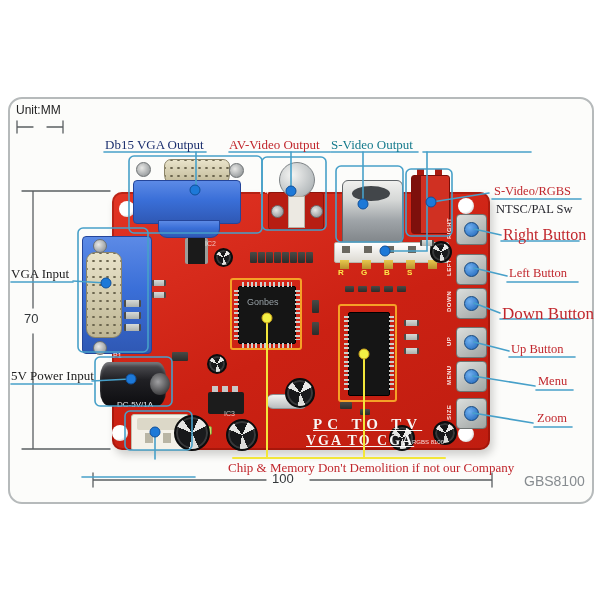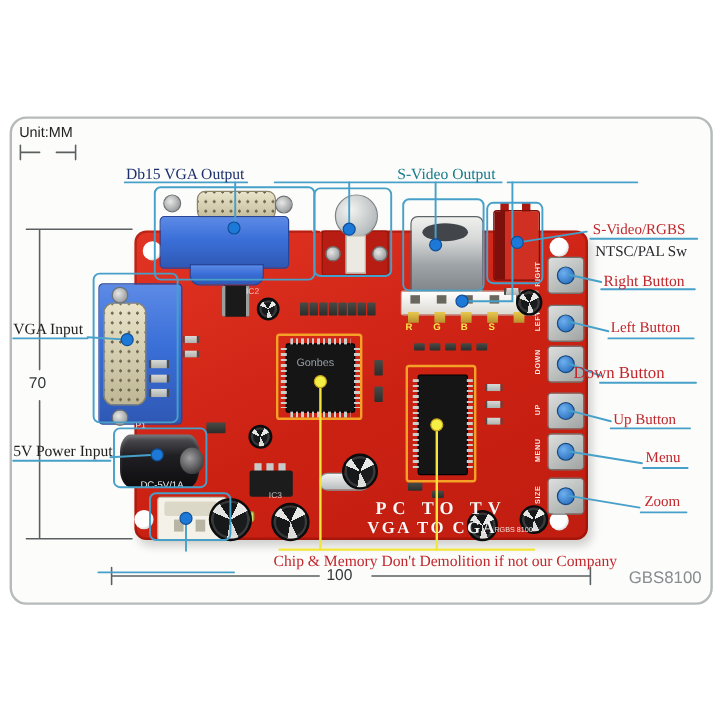--- a/index.html
+++ b/index.html
@@ -14,21 +14,21 @@
   .hole{position:absolute;width:16px;height:16px;border-radius:50%;
         background:radial-gradient(circle at 40% 40%,#ffffff 55%,#c9cdce 80%,#9aa0a1);}
   .label{position:absolute;font-weight:normal;font-size:13px;white-space:nowrap;color:#222;}
   .red{color:#c1272d}.navy{color:#1b2f6e}.teal{color:#147a8c}.maroon{color:#8e2323}.dark{color:#27272e}
   .sans{font-family:"Liberation Sans",sans-serif;}
   .gray{color:#878c90}
   .dim{position:absolute;font-size:13px;color:#33373a;font-family:"Liberation Sans",sans-serif;}
   .silks{position:absolute;color:rgba(255,255,255,.92);font-family:"Liberation Sans",sans-serif;
          font-size:7px;white-space:nowrap;}
   .boardtitle{position:absolute;color:rgba(255,255,255,.96);font-weight:bold;white-space:nowrap;
-              font-family:"Liberation Serif",serif;text-shadow:0 0 1px rgba(0,0,0,.2);}
+              font-family:"Liberation Serif",serif;text-shadow:0 0 1px rgba(0,0,0,.2);text-decoration:underline;}
   .conn-blue{position:absolute;background:linear-gradient(180deg,#5c8ae6,#3a6fd8 45%,#2f58b4);
              border:1px solid #24459a;border-radius:4px;}
   .db-shell{position:absolute;background:linear-gradient(#e9e3ca,#beb694);border:1px solid #8b8468;
             background-image:radial-gradient(#6b654e 1px,transparent 1.3px),linear-gradient(#e9e3ca,#beb694);
             background-size:7px 8px,100% 100%;background-position:3px 4px,0 0;}
   .screw{position:absolute;border-radius:50%;background:radial-gradient(circle at 38% 38%,#e8e8e6,#9a9ea0 75%,#74787a);border:1px solid #6d7173;}
   .btn{position:absolute;width:29px;height:29px;background:linear-gradient(145deg,#dcdfdd,#9fa4a2);
        border:1px solid #6f7472;border-radius:4px;display:flex;align-items:center;justify-content:center;}
   .btn .capc{width:13px;height:13px;border-radius:50%;border:1px solid #14477e;
        background:radial-gradient(circle at 35% 35%,#6fb0ef,#1e63b8);}
@@ -273,26 +273,27 @@
       <path d="M233,458 H445"></path>
     </g>
     <g fill="#f3ef45" stroke="#caa31d" stroke-width="1">
       <circle cx="267" cy="318" r="5"></circle>
       <circle cx="364" cy="354" r="5"></circle>
     </g>
   </svg>
 
   <div class="label sans" style="left:16px;top:103px;font-size:12px;">Unit:MM</div>
   <div class="label navy" style="left:105px;top:137px;">Db15 VGA Output</div>
+  <div class="label red" style="left:229px;top:137px;">AV-Video Output</div>
   <div class="label teal" style="left:331px;top:137px;text-align:right;">S-Video Output</div>
   <div class="label red" style="left:494px;top:184px;font-size:12.5px;">S-Video/RGBS</div>
   <div class="label dark" style="left:496px;top:202px;font-size:12.5px;">NTSC/PAL Sw</div>
-  <div class="label red" style="left:503px;top:226px;font-size:13px;">Right Button</div>
+  <div class="label red" style="left:503px;top:226px;font-size:16px;">Right Button</div>
   <div class="label red" style="left:509px;top:266px;font-size:12.5px;">Left Button</div>
-  <div class="label red" style="left:478px;top:304px;font-size:14px;">Down Button</div>
+  <div class="label red" style="left:502px;top:304px;font-size:17px;">Down Button</div>
   <div class="label red" style="left:511px;top:342px;font-size:12.5px;">Up Button</div>
   <div class="label red" style="left:538px;top:374px;font-size:12.5px;">Menu</div>
   <div class="label red" style="left:537px;top:411px;font-size:12.5px;">Zoom</div>
   <div class="label" style="left:11px;top:266px;">VGA Input</div>
   <div class="dim" style="left:24px;top:311px;">70</div>
   <div class="label" style="left:11px;top:368px;">5V Power Input</div>
   <div class="label red" style="left:228px;top:460px;">Chip &amp; Memory Don't Demolition if not our Company</div>
   <div class="dim" style="left:272px;top:471px;">100</div>
   <div class="label sans gray" style="left:524px;top:473px;font-size:14px;">GBS8100</div>
 

